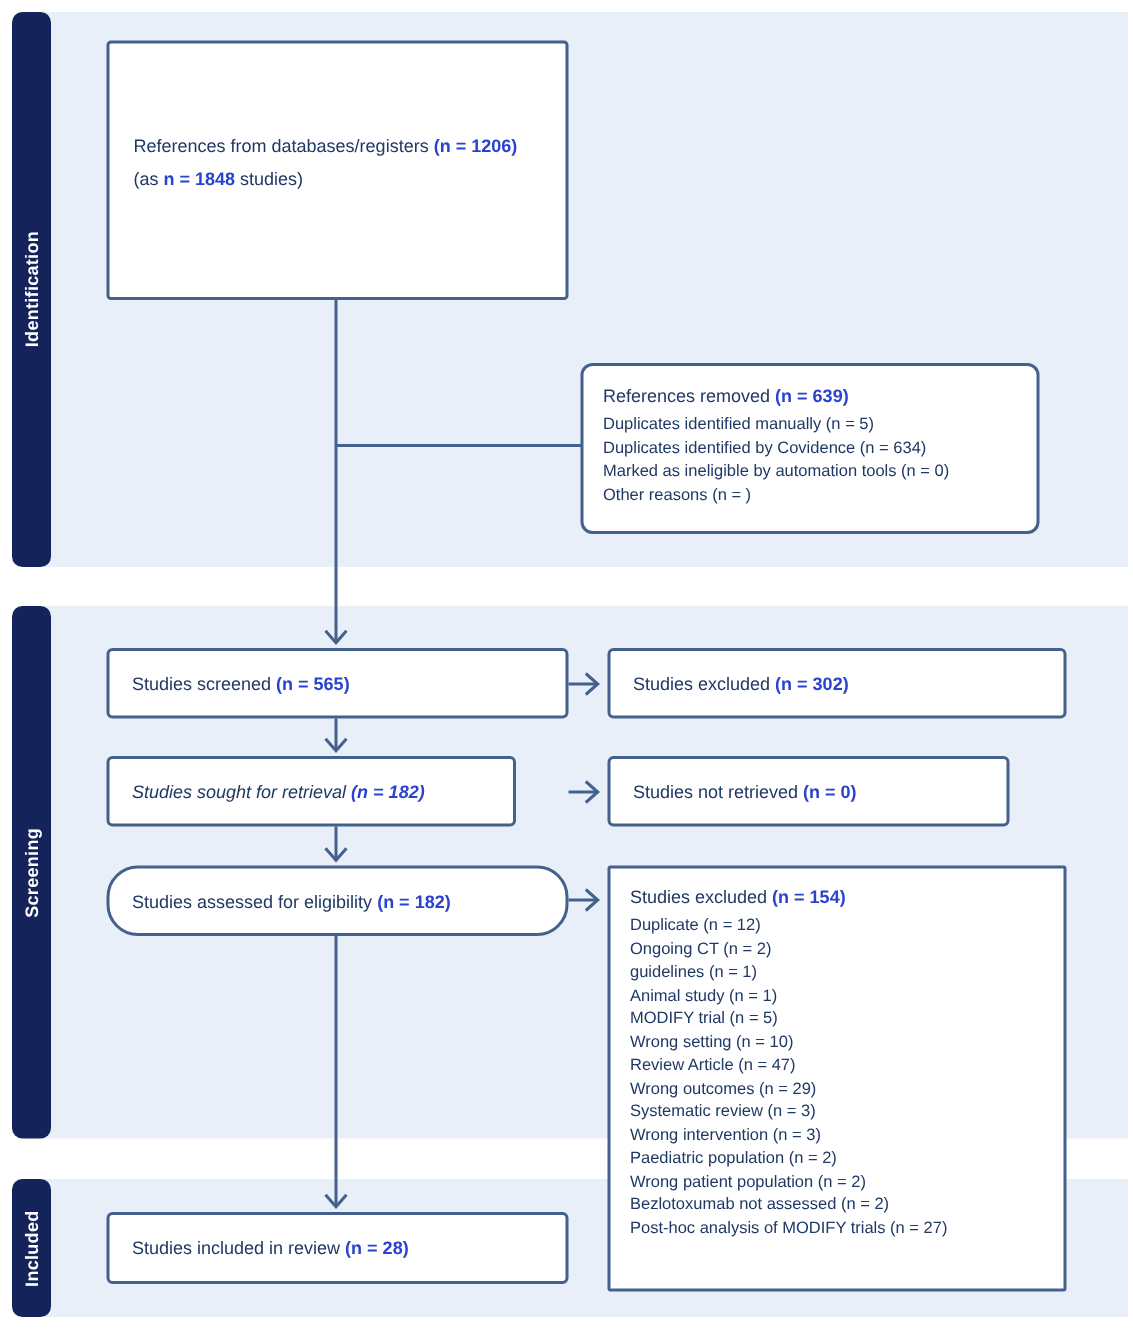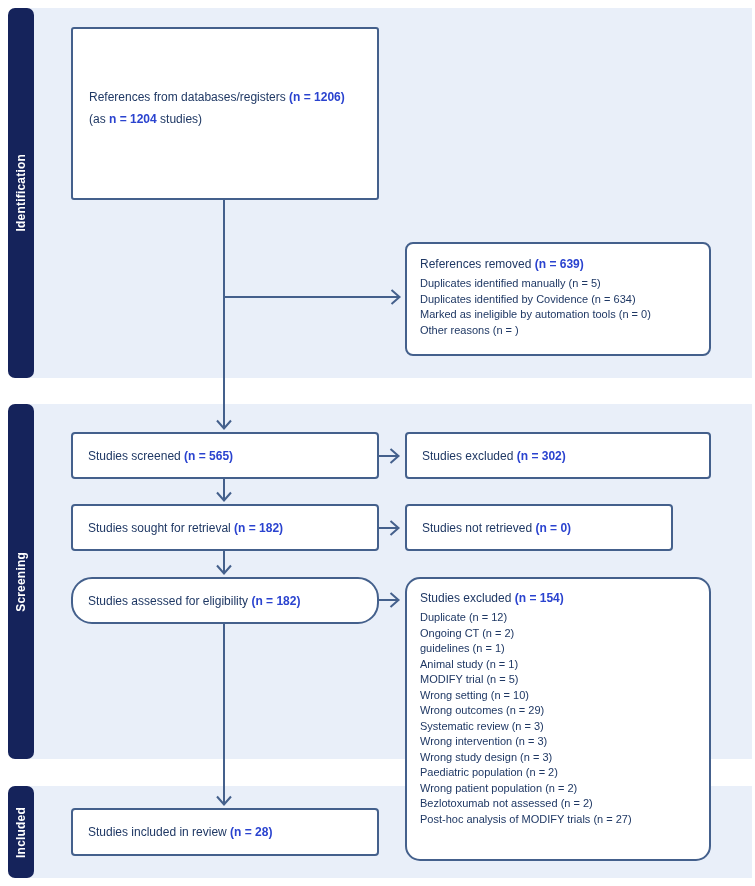--- a/index.html
+++ b/index.html
@@ -95,25 +95,25 @@
       <path d="M379 600 L398 600"></path>
       <path d="M390.5 593 L398.5 600 L390.5 607"></path>
     </g>
   </svg>
 
   <div class="box tall-box" style="left:71px;top:27px;width:308px;height:173px;border-radius:3px;">
     <div class="line">
       <span>References from databases/registers </span><span class="n">(n = 1206)</span>
     </div>
     <div class="line">
-      <span>(as </span><span class="n">n = 1204</span><span> studies)</span>
+      <span>(as </span><span class="n">n = 1848</span><span> studies)</span>
     </div>
   </div>
 
-  <div class="box list-box" style="left:405px;top:242px;width:306px;height:114px;border-radius:8px;">
+  <div class="box list-box" style="left:387px;top:242px;width:306px;height:114px;border-radius:8px;">
     <div class="list-title">
       <span>References removed </span><span class="n">(n = 639)</span>
     </div>
     <div class="list-items">
         <div class="list-item">Duplicates identified manually (n = 5)</div>
         <div class="list-item">Duplicates identified by Covidence (n = 634)</div>
         <div class="list-item">Marked as ineligible by automation tools (n = 0)</div>
         <div class="list-item">Other reasons (n = )</div>
       </div>
   </div>
@@ -122,52 +122,52 @@
     <div class="label">
       <span>Studies screened </span><span class="n">(n = 565)</span>
     </div>
   </div>
   <div class="box row-box" style="left:405px;top:432px;width:306px;height:47px;">
     <div class="label">
       <span>Studies excluded </span><span class="n">(n = 302)</span>
     </div>
   </div>
 
-  <div class="box row-box" style="left:71px;top:504px;width:308px;height:47px;">
+  <div class="box row-box" style="left:71px;top:504px;width:273px;height:47px;font-style:italic;">
     <div class="label">
       <span>Studies sought for retrieval </span><span class="n">(n = 182)</span>
     </div>
   </div>
   <div class="box row-box" style="left:405px;top:504px;width:268px;height:47px;">
     <div class="label">
       <span>Studies not retrieved </span><span class="n">(n = 0)</span>
     </div>
   </div>
 
   <div class="box row-box" style="left:71px;top:577px;width:308px;height:47px;border-radius:21px;">
     <div class="label">
       <span>Studies assessed for eligibility </span><span class="n">(n = 182)</span>
     </div>
   </div>
 
-  <div class="box list-box" style="left:405px;top:577px;width:306px;height:284px;border-radius:15px;padding-top:11px;">
+  <div class="box list-box" style="left:405px;top:577px;width:306px;height:284px;border-radius:2px;padding-top:11px;">
     <div class="list-title">
       <span>Studies excluded </span><span class="n">(n = 154)</span>
     </div>
     <div class="list-items">
         <div class="list-item">Duplicate (n = 12)</div>
         <div class="list-item">Ongoing CT (n = 2)</div>
         <div class="list-item">guidelines (n = 1)</div>
         <div class="list-item">Animal study (n = 1)</div>
         <div class="list-item">MODIFY trial (n = 5)</div>
         <div class="list-item">Wrong setting (n = 10)</div>
+        <div class="list-item">Review Article (n = 47)</div>
         <div class="list-item">Wrong outcomes (n = 29)</div>
         <div class="list-item">Systematic review (n = 3)</div>
         <div class="list-item">Wrong intervention (n = 3)</div>
-        <div class="list-item">Wrong study design (n = 3)</div>
         <div class="list-item">Paediatric population (n = 2)</div>
         <div class="list-item">Wrong patient population (n = 2)</div>
         <div class="list-item">Bezlotoxumab not assessed (n = 2)</div>
         <div class="list-item">Post-hoc analysis of MODIFY trials (n = 27)</div>
       </div>
   </div>
 
   <div class="box row-box" style="left:71px;top:808px;width:308px;height:48px;">
     <div class="label">
       <span>Studies included in review </span><span class="n">(n = 28)</span>

